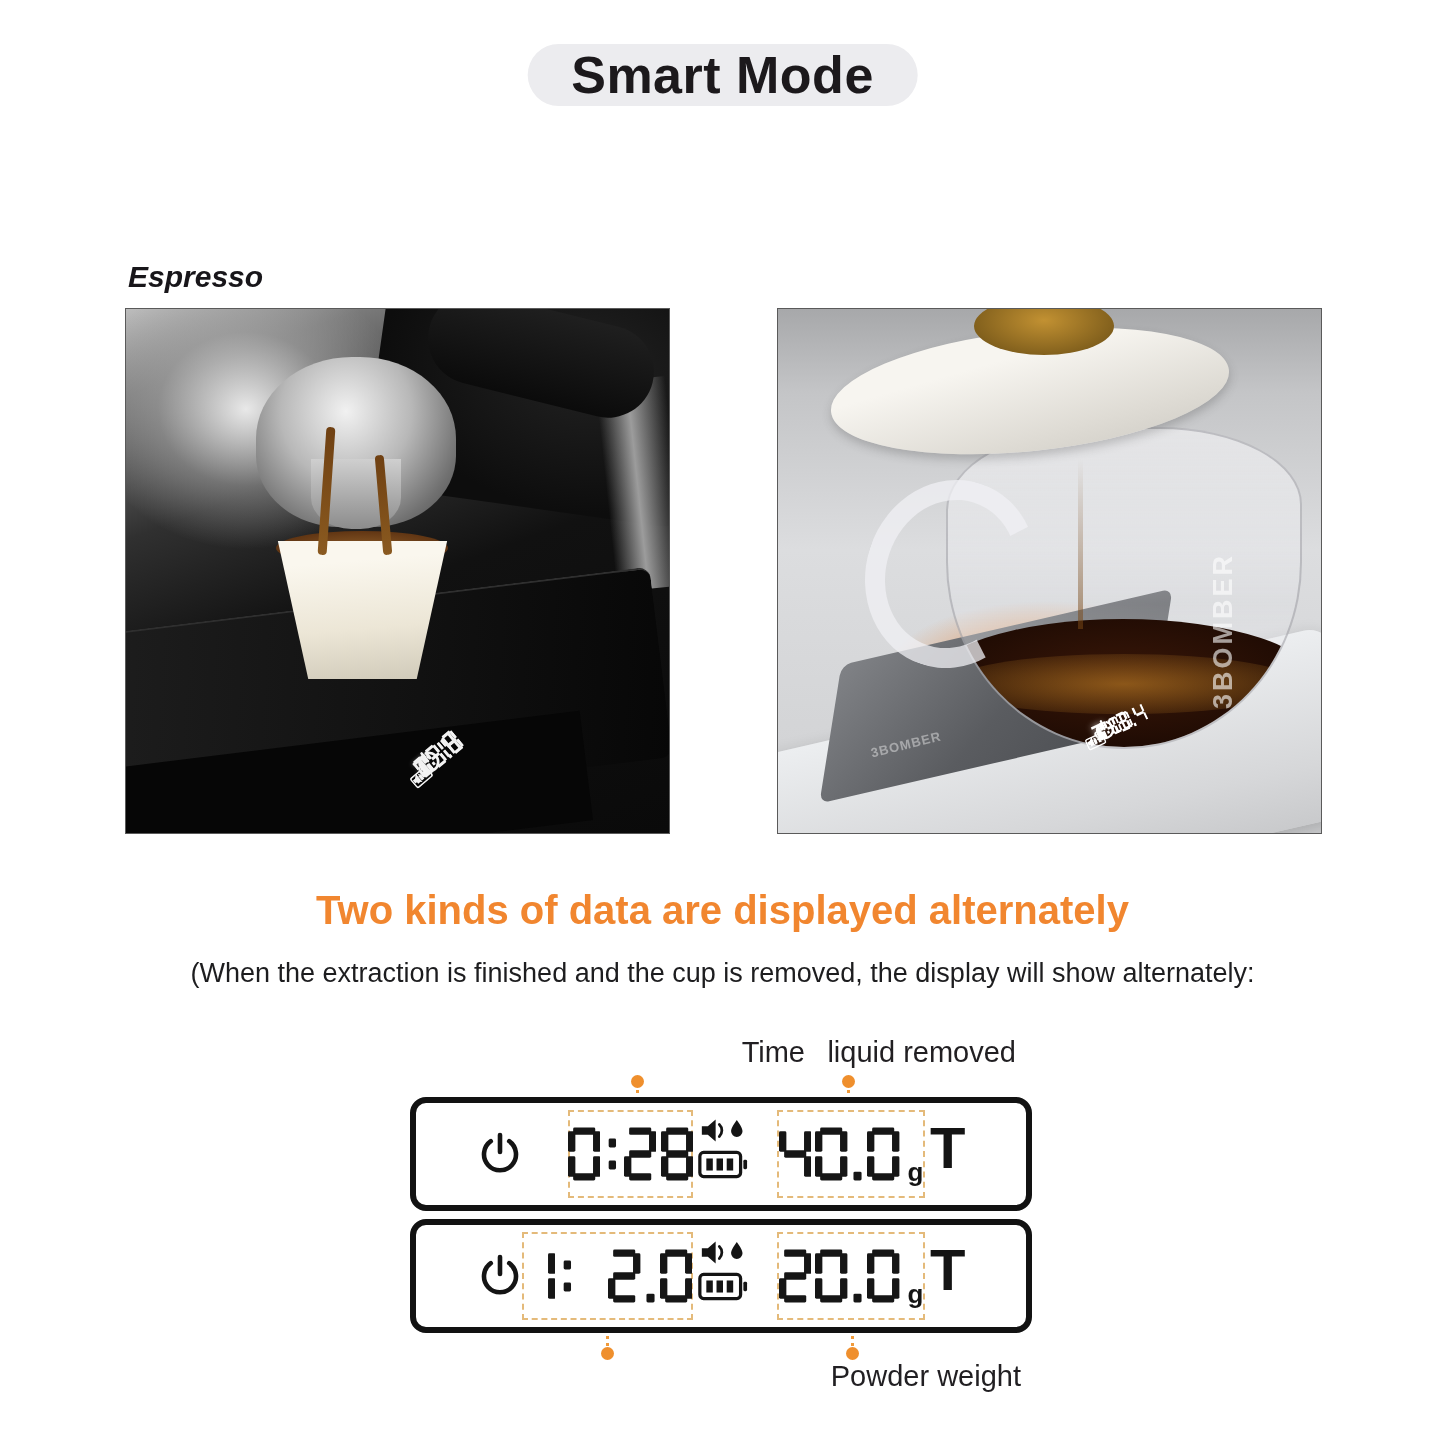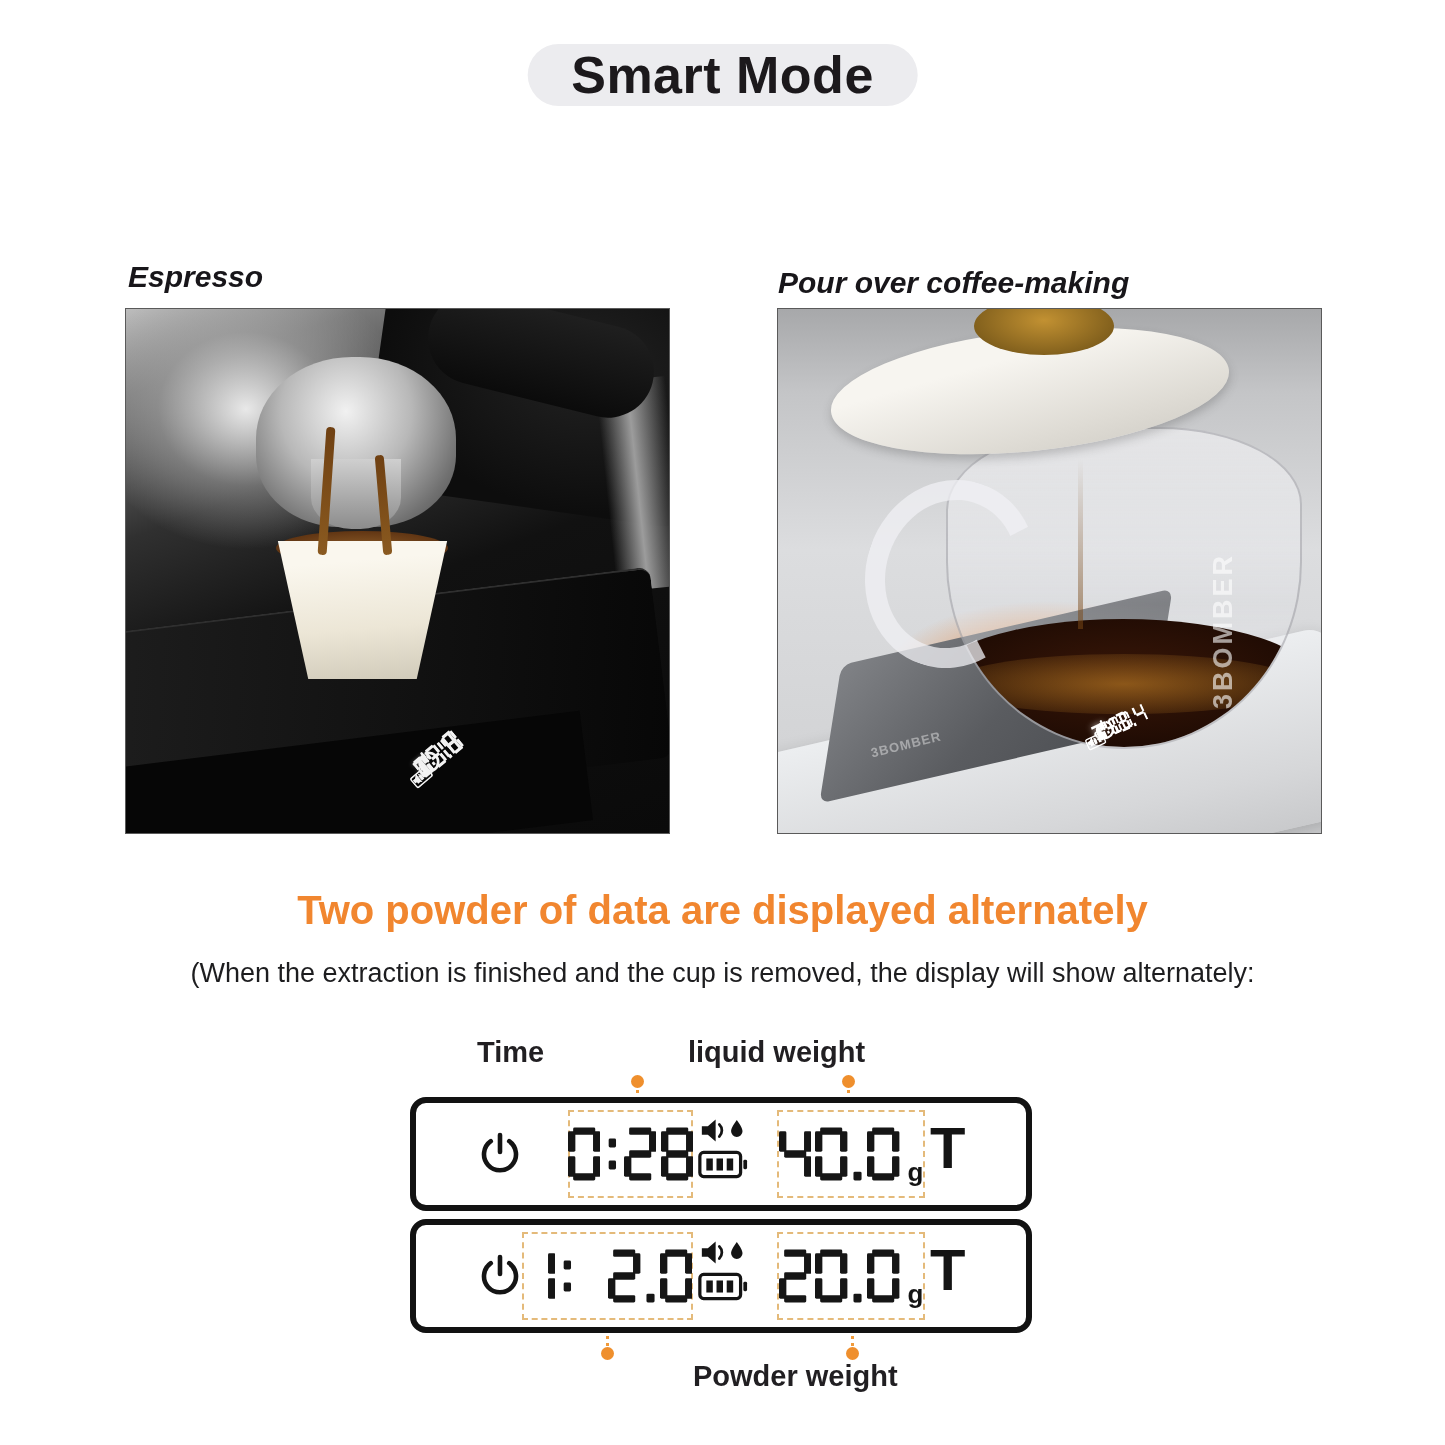--- a/index.html
+++ b/index.html
@@ -95,21 +95,21 @@
   .pd-t{font-size:26px;font-weight:700;}
   .pd-right .pd-g{font-size:12px;}
   .pd-right .pd-t{font-size:22px;}
 
   
   .alt-heading{position:absolute;top:888px;left:0;width:100%;text-align:center;
     font-size:40px;font-weight:700;color:#f1862f;}
   .alt-note{position:absolute;top:956px;left:0;width:100%;text-align:center;
     font-size:27px;color:#1d1d1f;line-height:1.3;}
 
-  .ann-label{position:absolute;width:320px;text-align:left;font-size:29px;font-weight:700;color:#211f22;}
+  .ann-label{position:absolute;width:320px;text-align:right;font-size:29px;font-weight:400;color:#211f22;margin-left:8px;}
   .ann-top-time{left:477px;top:1036px;}
   .ann-top-weight{left:688px;top:1036px;}
   .ann-bot-ratio{left:448px;top:1360px;}
   .ann-bot-powder{left:693px;top:1360px;}
   .dot{position:absolute;width:13px;height:13px;border-radius:50%;background:#ef8f2d;}
   .leader{position:absolute;width:0;border-left:3px dotted #f09a3a;}
 
   .panel{position:absolute;left:410px;width:622px;height:114px;background:#fff;
     border:6px solid #121212;border-radius:16px;box-sizing:border-box;}
   .panel-1{top:1097px;}
@@ -131,21 +131,20 @@
   [data-icon] svg{display:block;width:100%;height:100%;}
 </style>
 </head>
 <body>
 
 <div class="canvas">
 
   <div class="badge">Smart Mode</div>
 
   <div class="caption left">Espresso</div>
-  <div class="caption right">Pour over coffee-making</div>
 
   <div class="photo pleft">
     <div class="ep-base"></div>
     <div class="ep-blur"></div>
     <div class="ep-machine"></div>
     <div class="ep-glint"></div>
     <div class="ep-handle"></div>
     <div class="ep-tray"></div>
     <div class="ep-scale"></div>
     <div class="ep-scalefront"></div>
@@ -327,27 +326,27 @@
             <rect x="7" y="33" width="30" height="10" rx="2"></rect>
             <rect x="34" y="7" width="10" height="28" rx="2"></rect>
             <rect x="34" y="41" width="10" height="28" rx="2"></rect>
           </svg>
         </div>
       <div class="pd-g">g</div>
       <div class="pd-t">T</div>
     </div>
   </div>
 
-  <div class="alt-heading">Two powder of data are displayed alternately</div>
+  <div class="alt-heading">Two kinds of data are displayed alternately</div>
   <div class="alt-note">
     <div>(When the extraction is finished and the cup is removed, the display will show alternately:</div>
   </div>
 
   <div class="ann-label ann-top-time">Time</div>
-  <div class="ann-label ann-top-weight">liquid weight</div>
+  <div class="ann-label ann-top-weight">liquid removed</div>
   <div class="dot" style="left:631px;top:1075px"></div>
   <div class="dot" style="left:842px;top:1075px"></div>
   <div class="leader" style="left:636px;top:1090px;height:10px"></div>
   <div class="leader" style="left:847px;top:1090px;height:10px"></div>
 
   <div class="panel panel-1">
     <div class="el pwr" data-icon="power">
         <svg viewBox="0 0 24 24" fill="none" stroke="currentColor" stroke-width="2.3" stroke-linecap="round">
           <path d="M12 2.5v8.5"></path>
           <path d="M7.4 5.6a8 8 0 1 0 9.2 0"></path>

